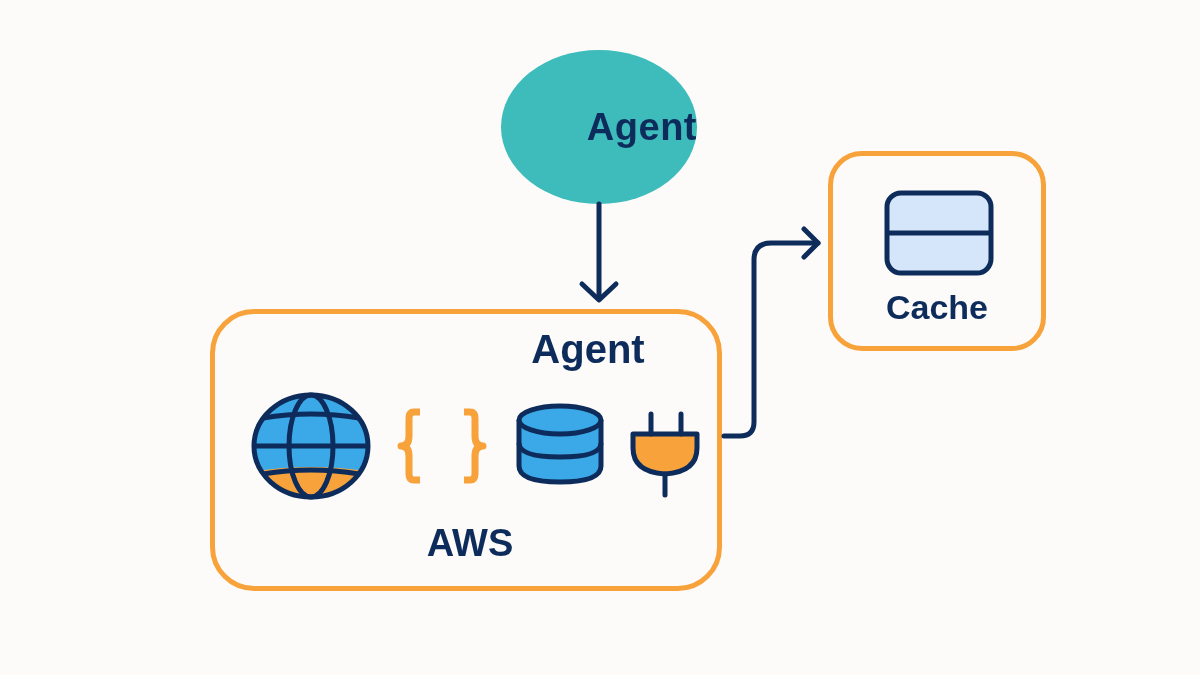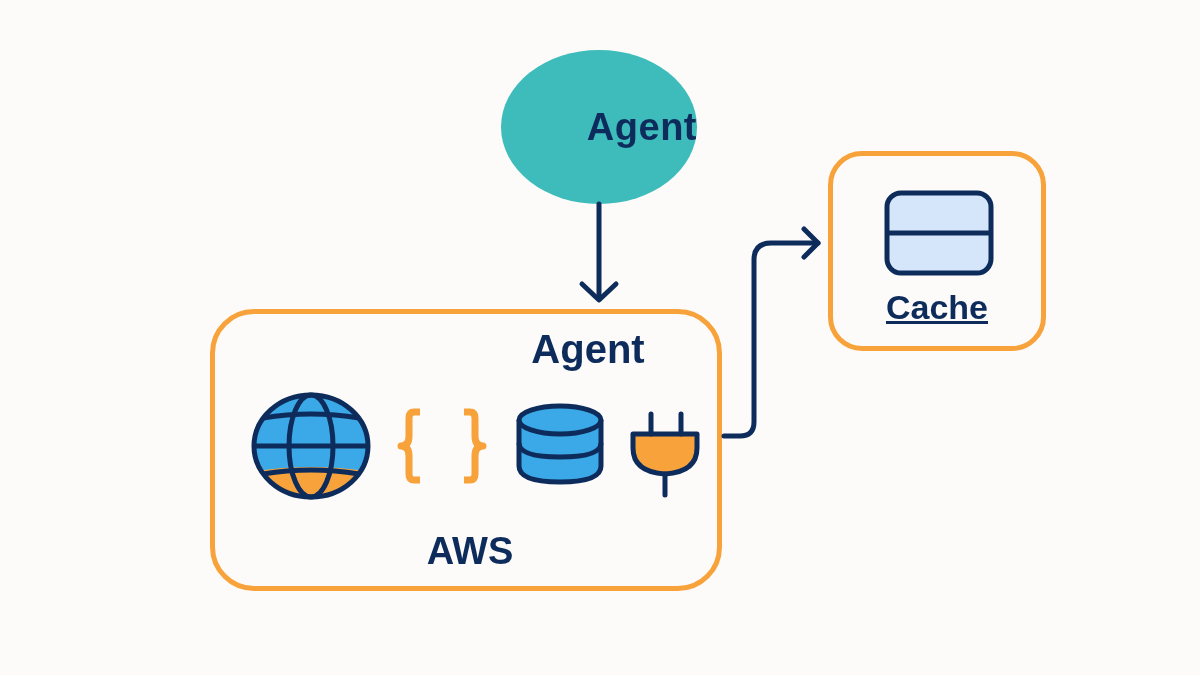--- a/index.html
+++ b/index.html
@@ -45,39 +45,37 @@
       font-size: 40px;
       color: #0d2c5b;
     }
     .tools-title span { position: relative; left: -12px; }
     .aws-label {
       left: 0; right: 0; top: 522px;
       text-align: center;
       font-weight: bold;
       font-size: 38px;
       color: #0d2c5b;
-      margin-top: 8px;
     }
     .aws-label span { position: relative; left: -130px; }
 
     .cache-box {
       left: 828px; top: 151px;
       width: 208px; height: 190px;
       border: 5px solid #f7a23a;
       border-radius: 34px;
       background: #fcfbf9;
     }
     .cache-label {
       left: 828px; top: 288px;
       width: 218px;
       text-align: center;
       font-weight: bold;
       font-size: 34px;
       color: #0d2c5b;
-      text-decoration: underline;
     }
 
     svg.overlay {
       position: absolute; left: 0; top: 0;
       width: 1200px; height: 675px;
       pointer-events: none;
     }
     svg.overlay .clickable { pointer-events: auto; }
   </style>
 </head>

